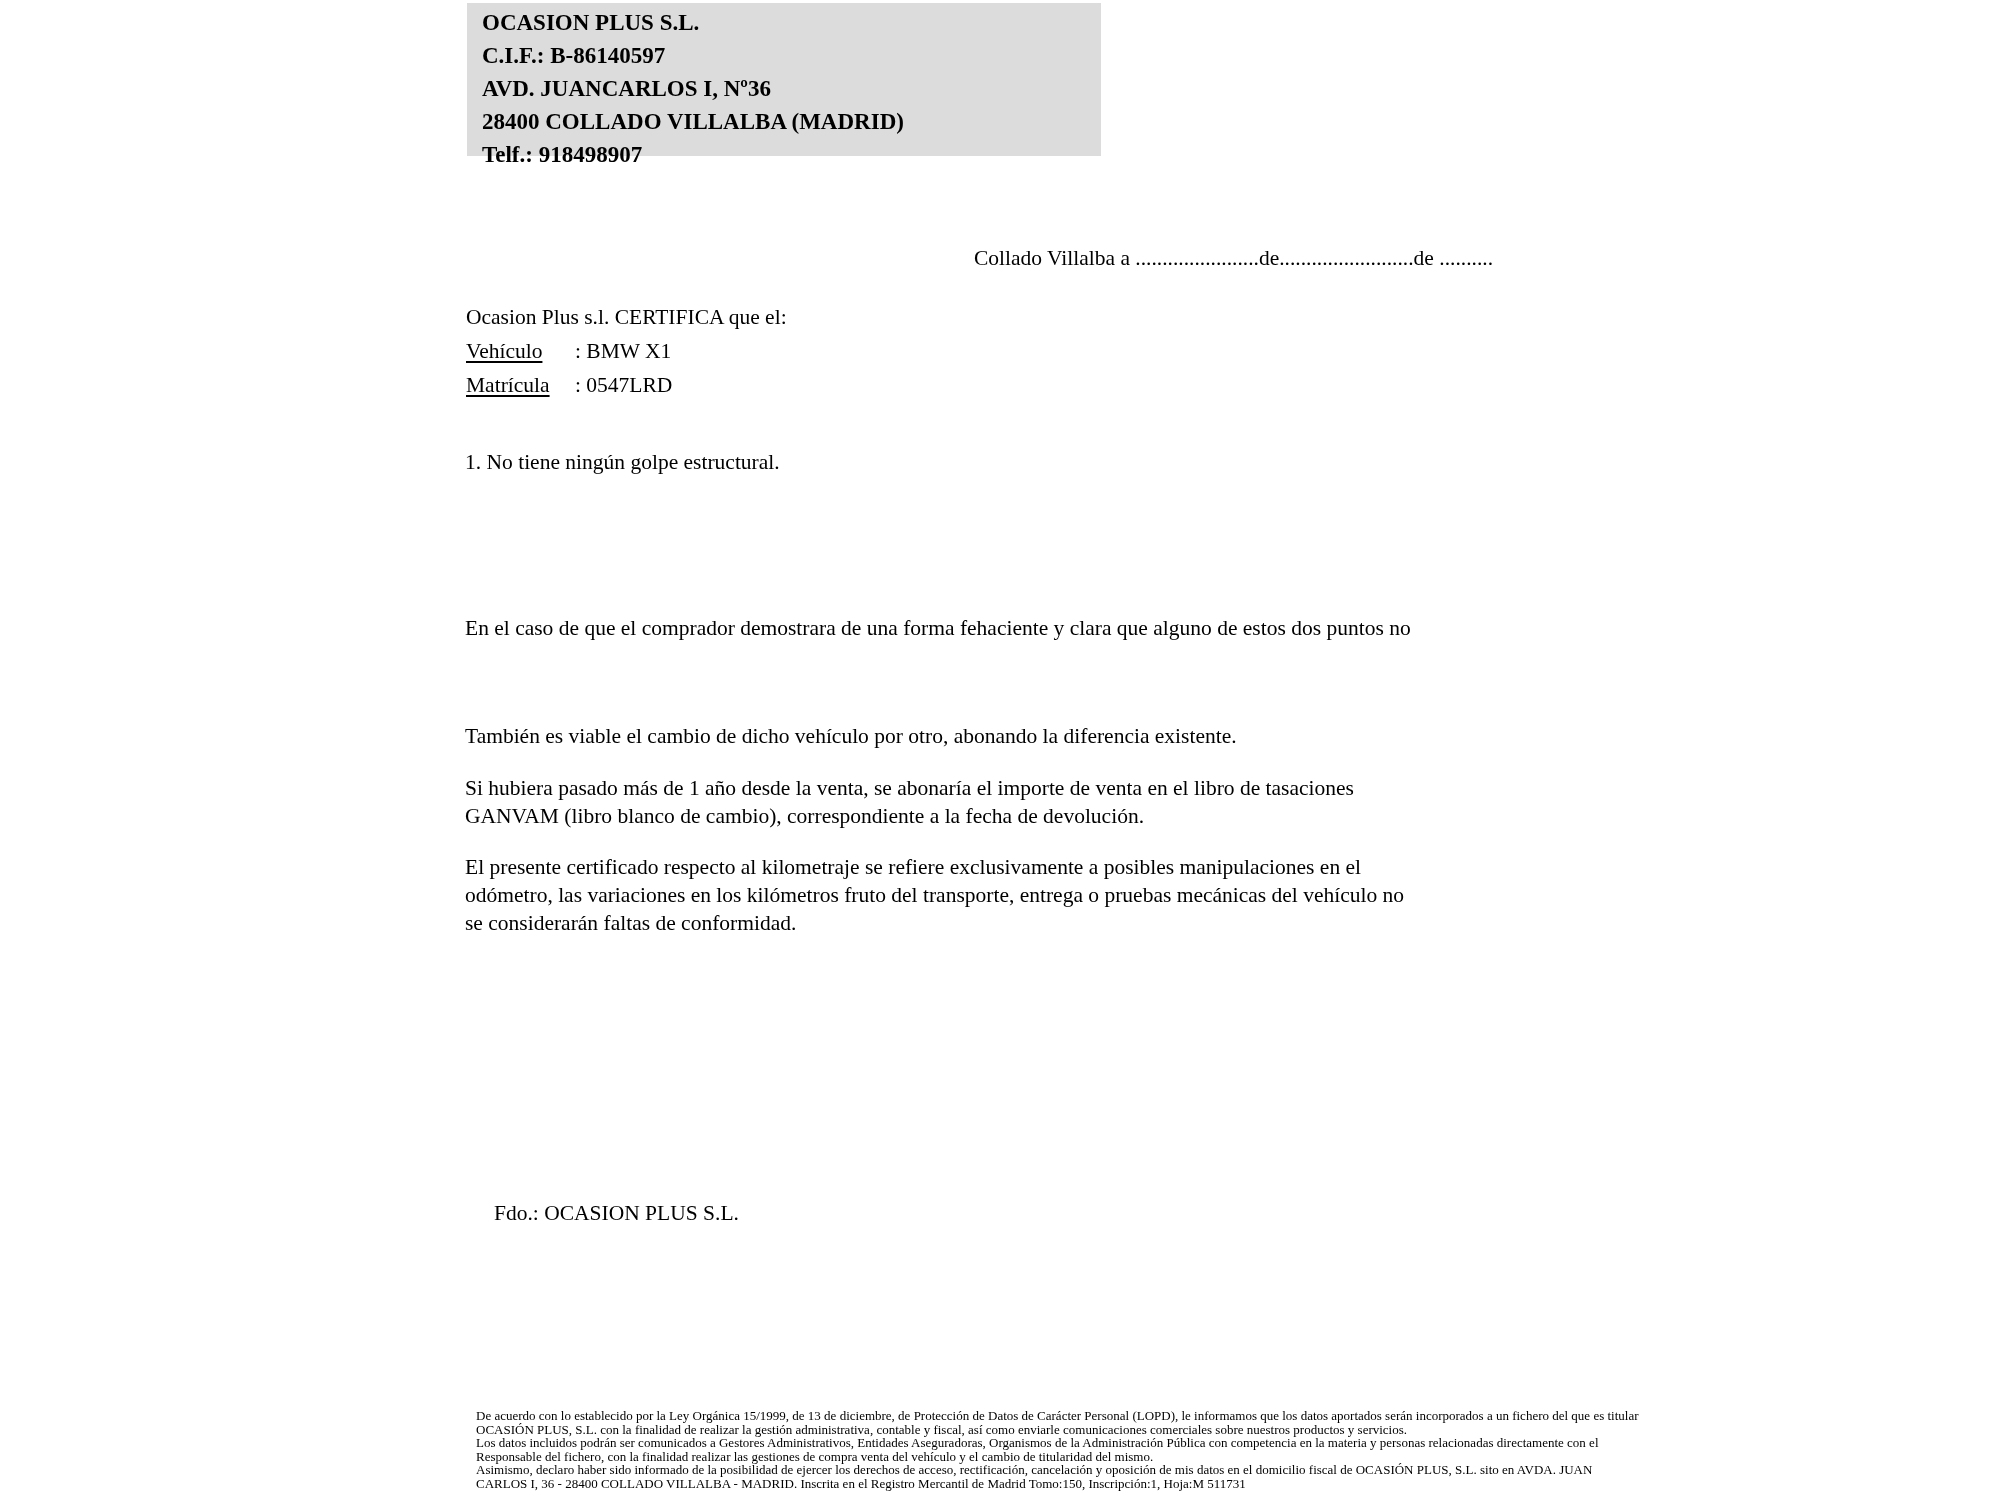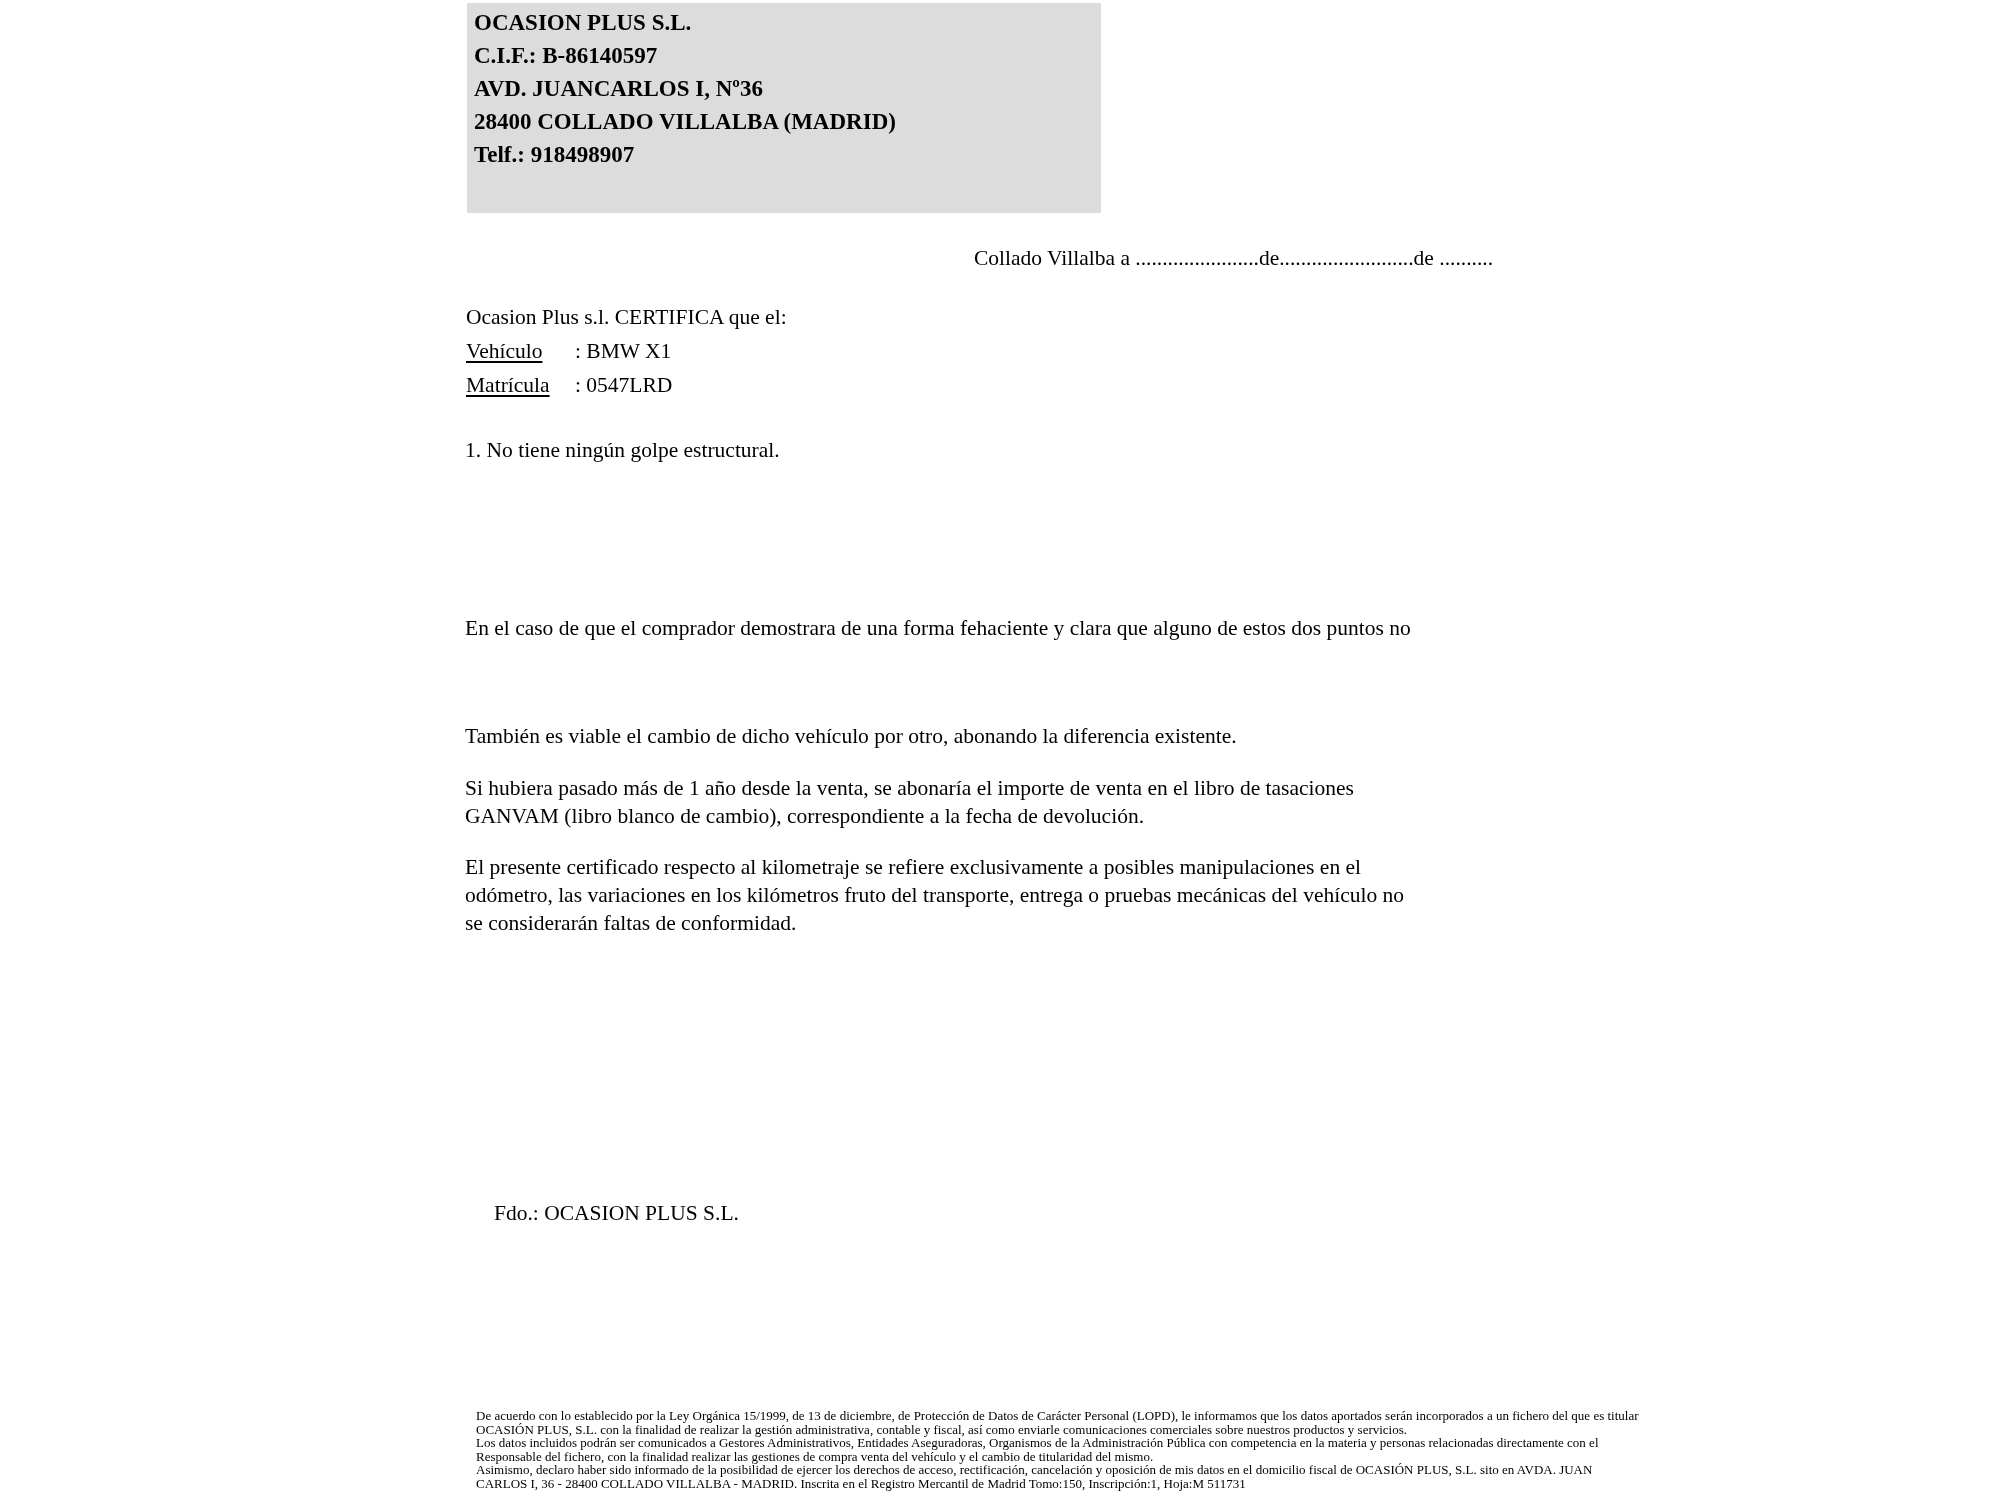--- a/index.html
+++ b/index.html
@@ -12,24 +12,24 @@
     font-family: "Liberation Serif", "DejaVu Serif", serif;
     overflow: hidden;
   }
 
   
   .header-box {
     position: absolute;
     left: 467px;
     top: 3px;
     width: 634px;
-    height: 210px;
+    height: 153px;
     background: #dcdcdc;
     box-sizing: border-box;
-    padding: 3px 0 0 7px;
+    padding: 3px 0 0 15px;
   }
   .hline {
     font-weight: bold;
     font-size: 23px;
     line-height: 33px;
     white-space: nowrap;
   }
 
   
   .date-line {
@@ -58,21 +58,21 @@
   }
 
   
   .numbered-item {
     position: absolute;
     left: 465px;
     font-size: 21.5px;
     line-height: 28px;
     white-space: nowrap;
   }
-  .item-1 { top: 436px; }
+  .item-1 { top: 448px; }
   .item-2 { top: 503px; }
 
   
   .para {
     position: absolute;
     left: 465px;
     font-size: 21.5px;
     line-height: 28px;
   }
   .para div { white-space: nowrap; }

